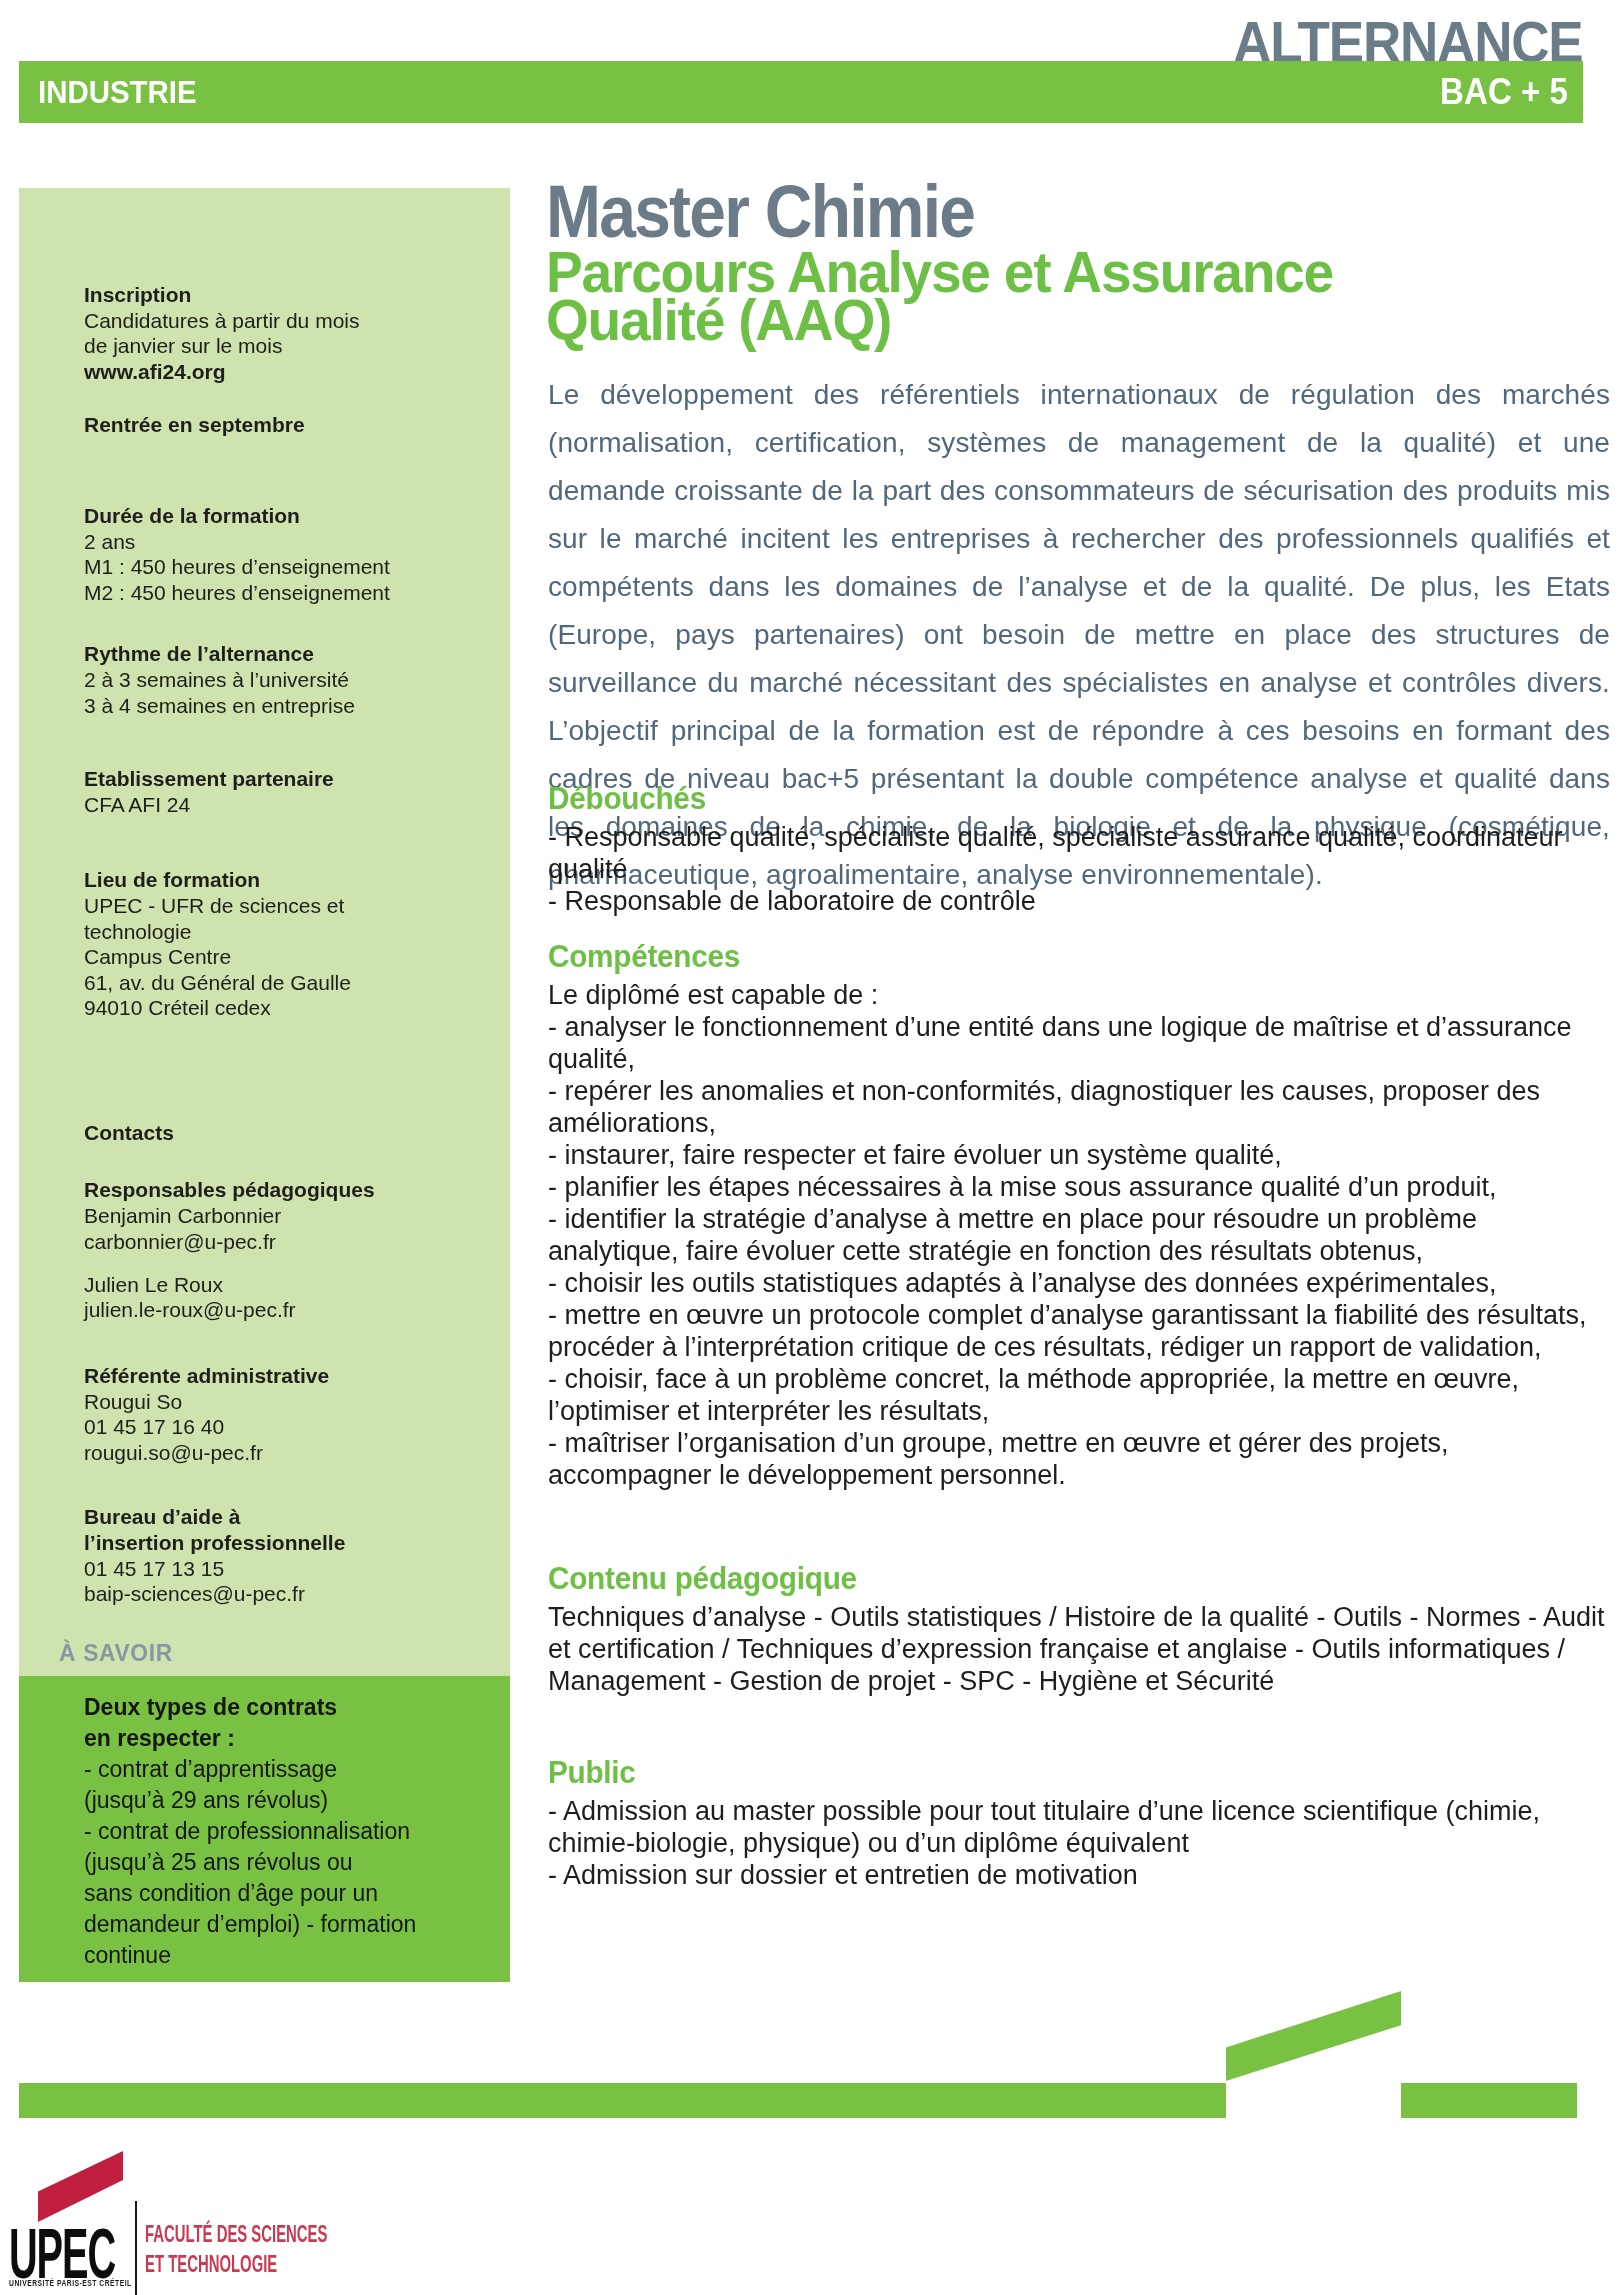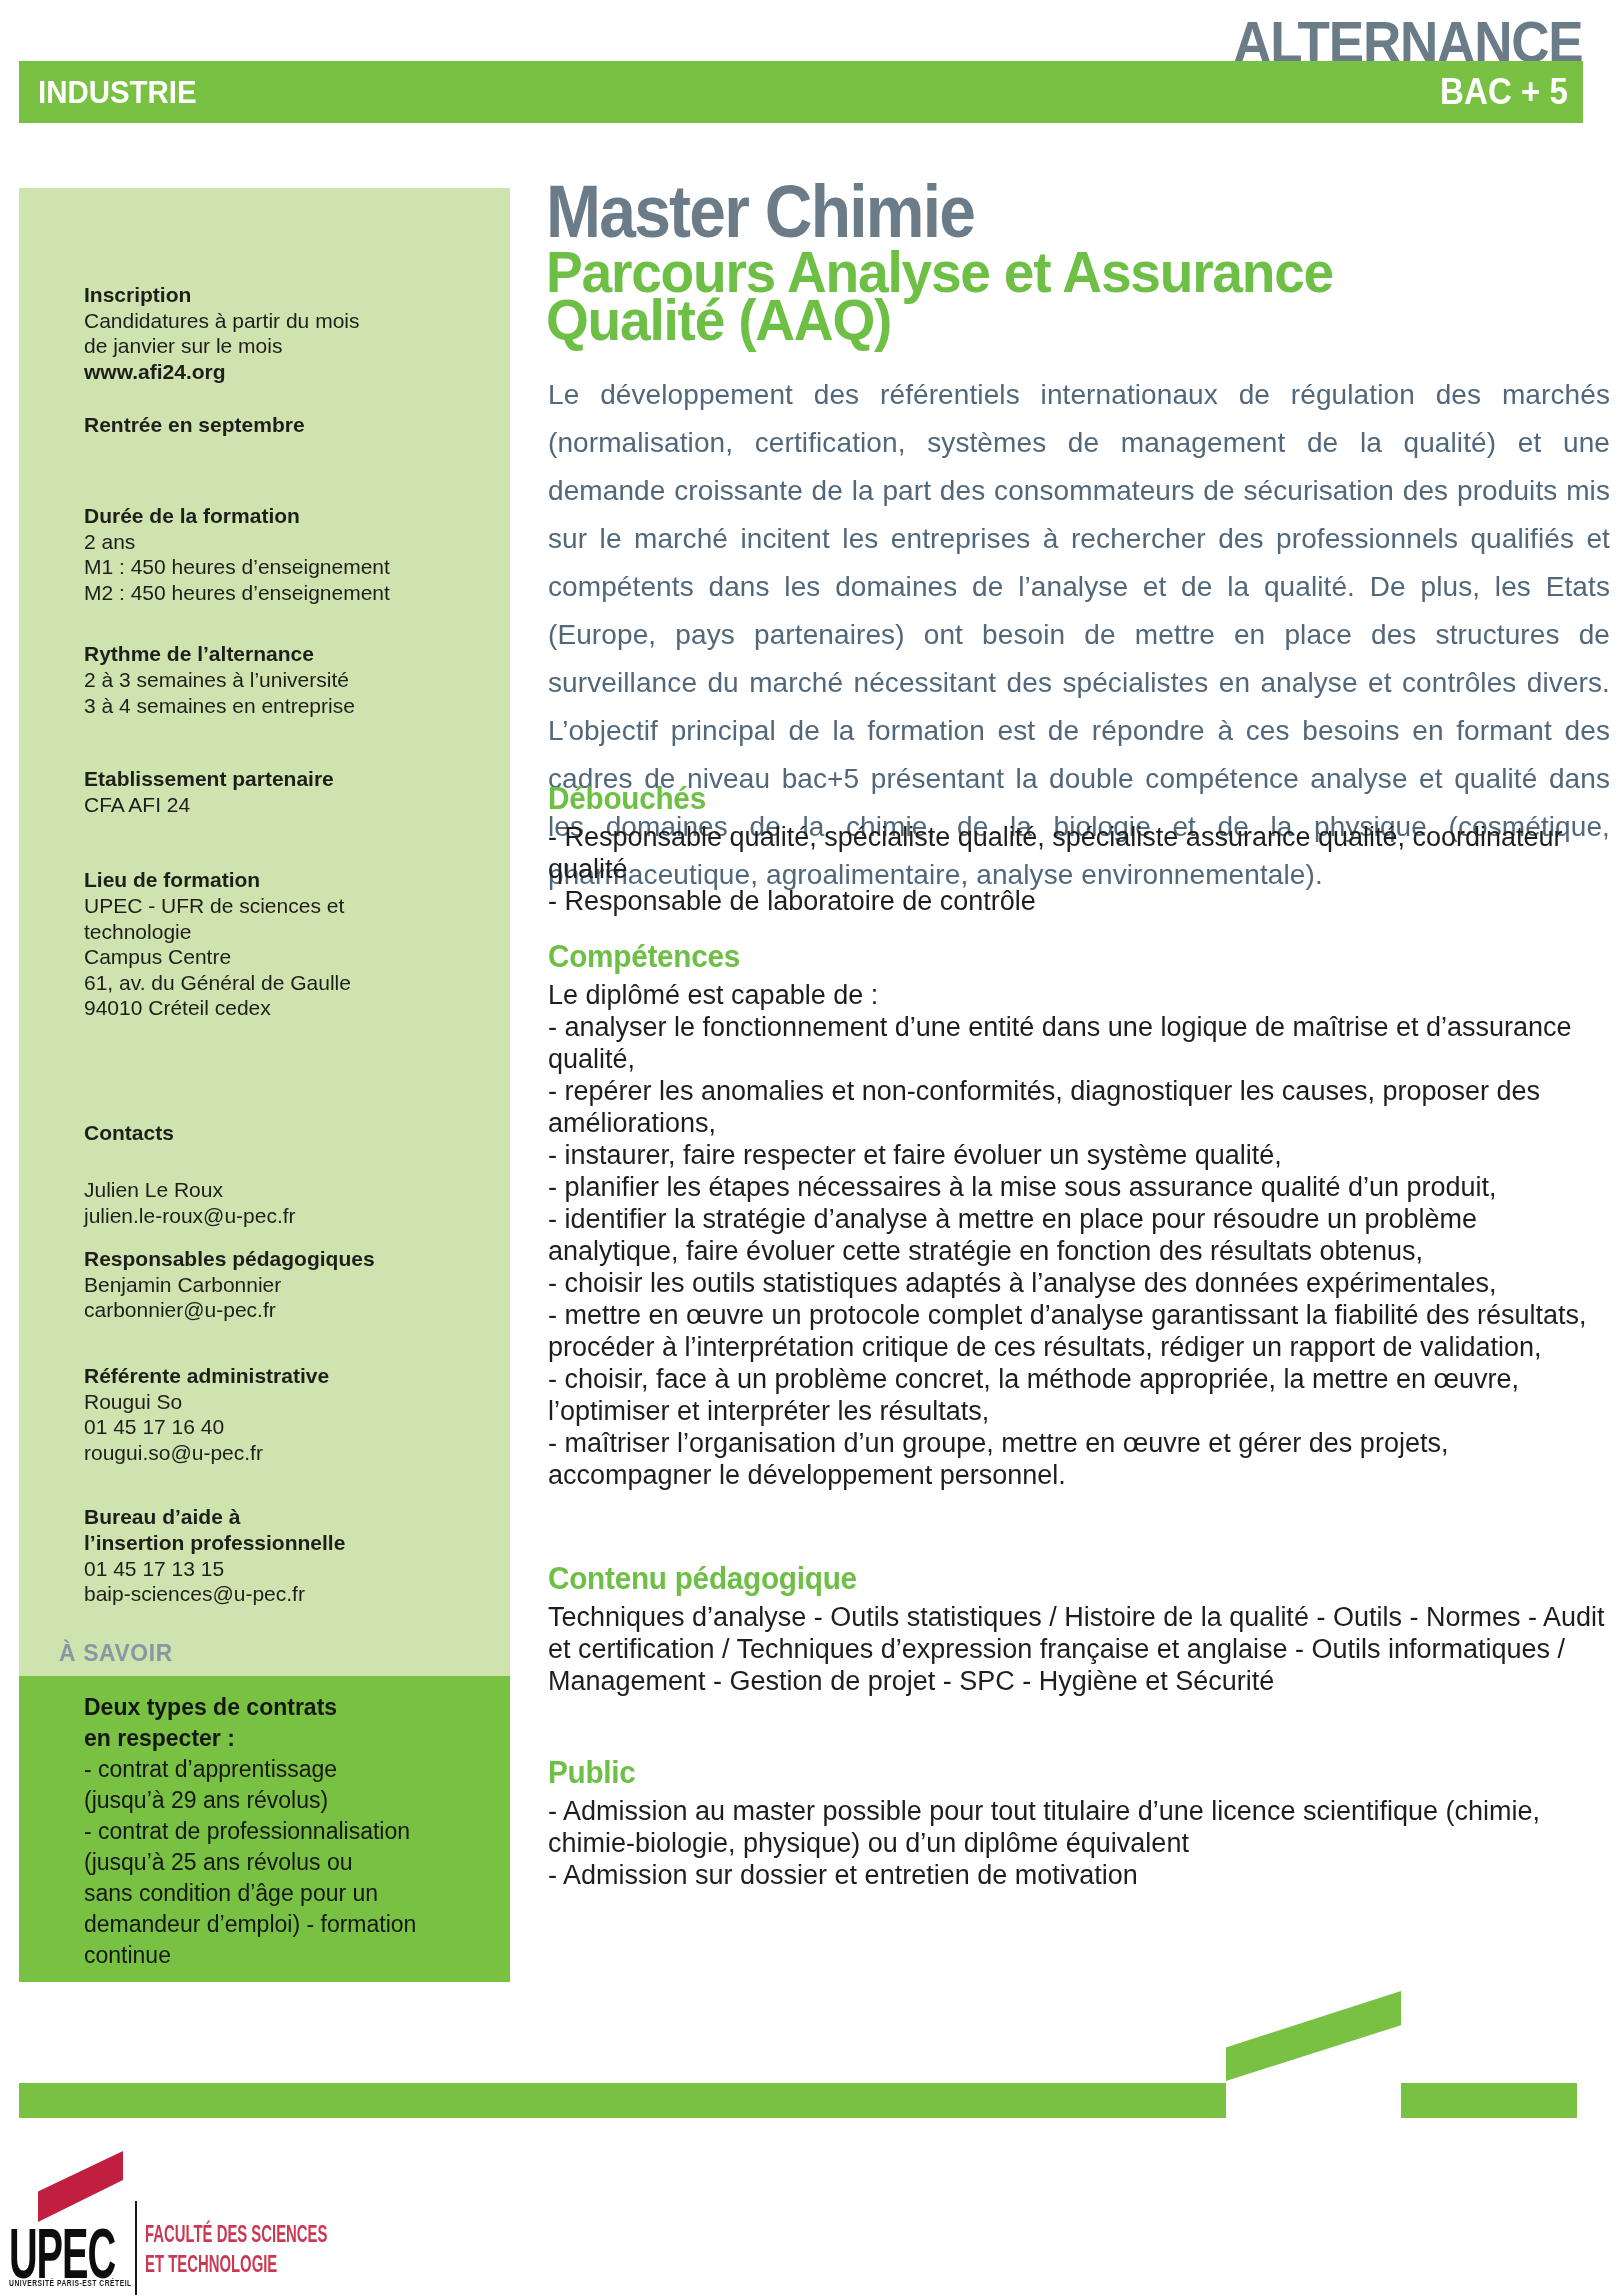--- a/index.html
+++ b/index.html
@@ -153,27 +153,27 @@
         <div>UPEC - UFR de sciences et</div>
         <div>technologie</div>
         <div>Campus Centre</div>
         <div>61, av. du Général de Gaulle</div>
         <div>94010 Créteil cedex</div>
       </div>
       <div class="sb-sec">
         <div class="b">Contacts</div>
       </div>
       <div class="sb-sec">
-        <div>Julien Le Roux</div>
-        <div>julien.le-roux@u-pec.fr</div>
-      </div>
-      <div class="sb-sec">
         <div class="b">Responsables pédagogiques</div>
         <div>Benjamin Carbonnier</div>
         <div>carbonnier@u-pec.fr</div>
+      </div>
+      <div class="sb-sec">
+        <div>Julien Le Roux</div>
+        <div>julien.le-roux@u-pec.fr</div>
       </div>
       <div class="sb-sec">
         <div class="b">Référente administrative</div>
         <div>Rougui So</div>
         <div>01 45 17 16 40</div>
         <div>rougui.so@u-pec.fr</div>
       </div>
       <div class="sb-sec">
         <div class="b">Bureau d’aide à</div>
         <div class="b">l’insertion professionnelle</div>

